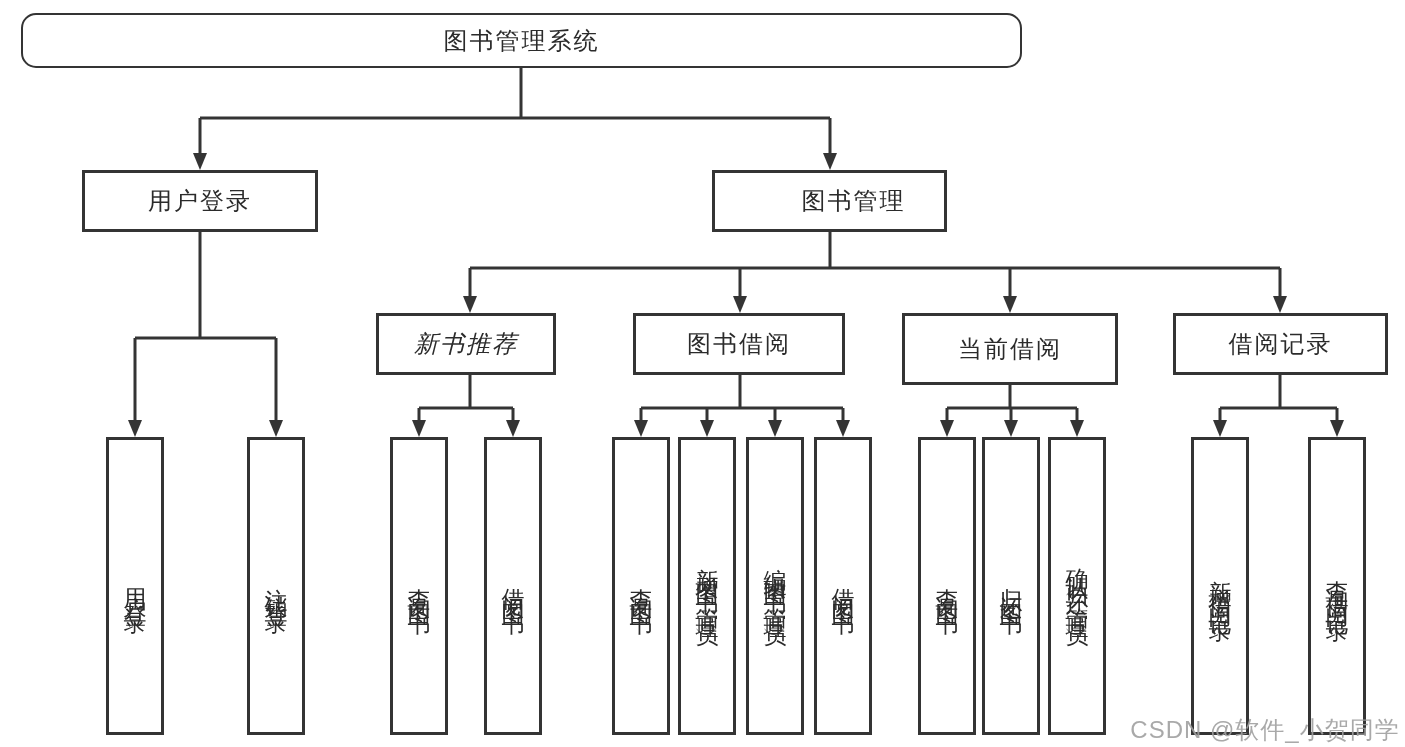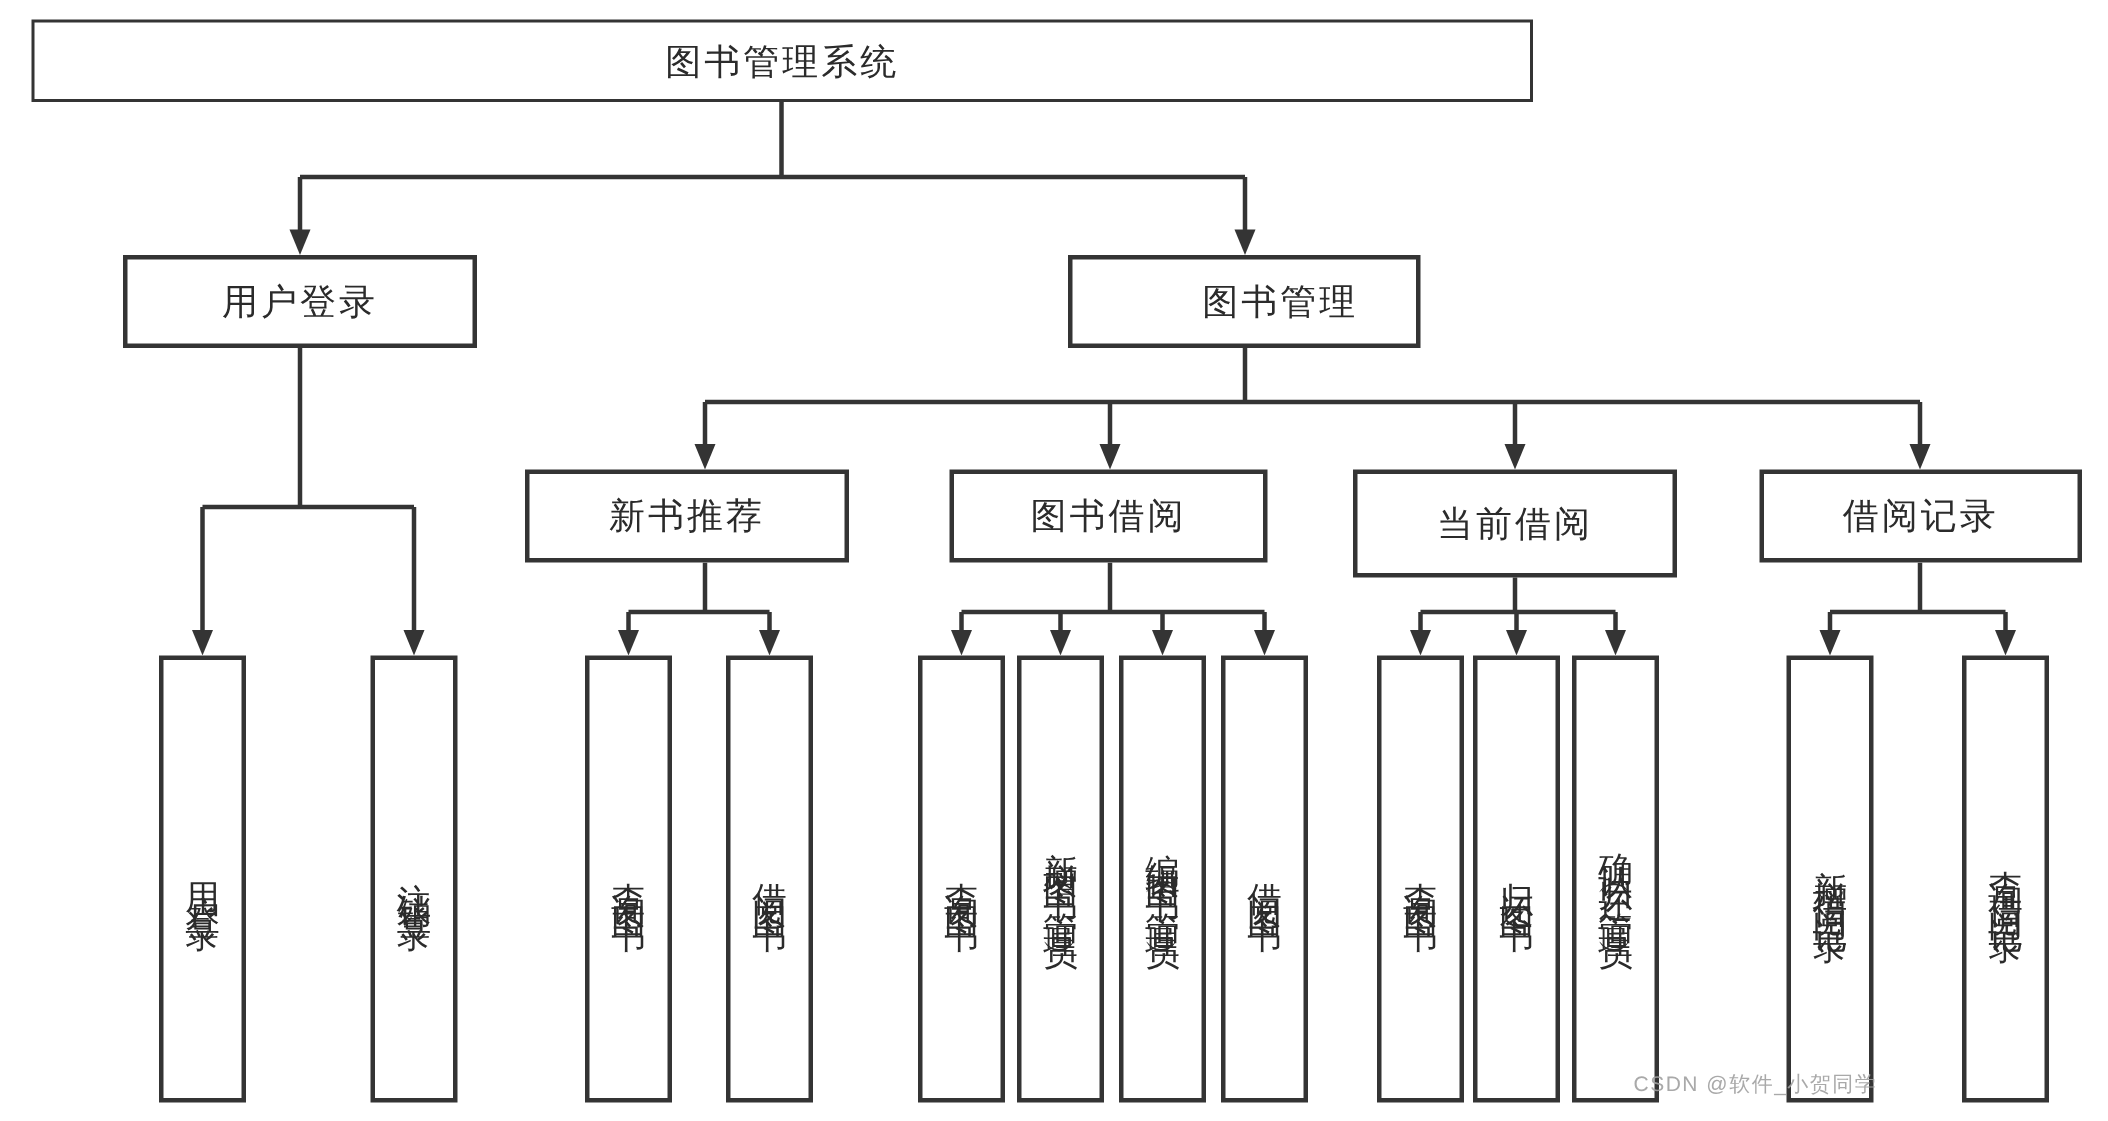--- a/index.html
+++ b/index.html
@@ -39,25 +39,25 @@
   .box.leaf {
     writing-mode: vertical-lr;
     text-orientation: mixed;
     font-size: 23px;
     letter-spacing: 8px;
     line-height: 1;
     white-space: normal;
   }
   #watermark {
     position: absolute;
-    left: 1089px;
+    left: 1130px;
     top: 714px;
     width: 270px;
-    text-align: left;
-    font-size: 14px;
+    text-align: center;
+    font-size: 24px;
     color: rgba(160, 160, 160, 0.9);
     letter-spacing: 1px;
     white-space: nowrap;
     font-family: "Liberation Sans", "DejaVu Sans", sans-serif;
   }
 </style>
 </head>
 <body>
 
 <div id="stage">
@@ -88,26 +88,26 @@
       <polygon points="768,420 782,420 775,437"></polygon>
       <polygon points="836,420 850,420 843,437"></polygon>
       <polygon points="940,420 954,420 947,437"></polygon>
       <polygon points="1004,420 1018,420 1011,437"></polygon>
       <polygon points="1070,420 1084,420 1077,437"></polygon>
       <polygon points="1213,420 1227,420 1220,437"></polygon>
       <polygon points="1330,420 1344,420 1337,437"></polygon>
     </g>
   </svg>
 
-  <div class="box" style="left:21px; top:13px; width:1001px; height:55px; border-width:2px;">图书管理系统</div>
+  <div class="box" style="left:21px; top:13px; width:1001px; height:55px; border-width:2px;border-radius:15px;">图书管理系统</div>
 
   <div class="box" style="left:82px; top:170px; width:236px; height:62px;">用户登录</div>
   <div class="box" style="left:712px; top:170px; width:235px; height:62px;padding-left:48px;">图书管理</div>
 
-  <div class="box" style="left:350px; top:313px; width:216px; height:62px;">新书推荐</div>
+  <div class="box" style="left:376px; top:313px; width:180px; height:62px;font-style:italic;">新书推荐</div>
   <div class="box" style="left:633px; top:313px; width:212px; height:62px;">图书借阅</div>
   <div class="box" style="left:902px; top:313px; width:216px; height:72px;">当前借阅</div>
   <div class="box" style="left:1173px; top:313px; width:215px; height:62px;">借阅记录</div>
 
   <div class="box leaf" style="left:106px; top:437px; width:58px; height:298px;">用户登录</div>
   <div class="box leaf" style="left:247px; top:437px; width:58px; height:298px;">注销登录</div>
 
   <div class="box leaf" style="left:390px; top:437px; width:58px; height:298px;">查询图书</div>
   <div class="box leaf" style="left:484px; top:437px; width:58px; height:298px;">借阅图书</div>
 

